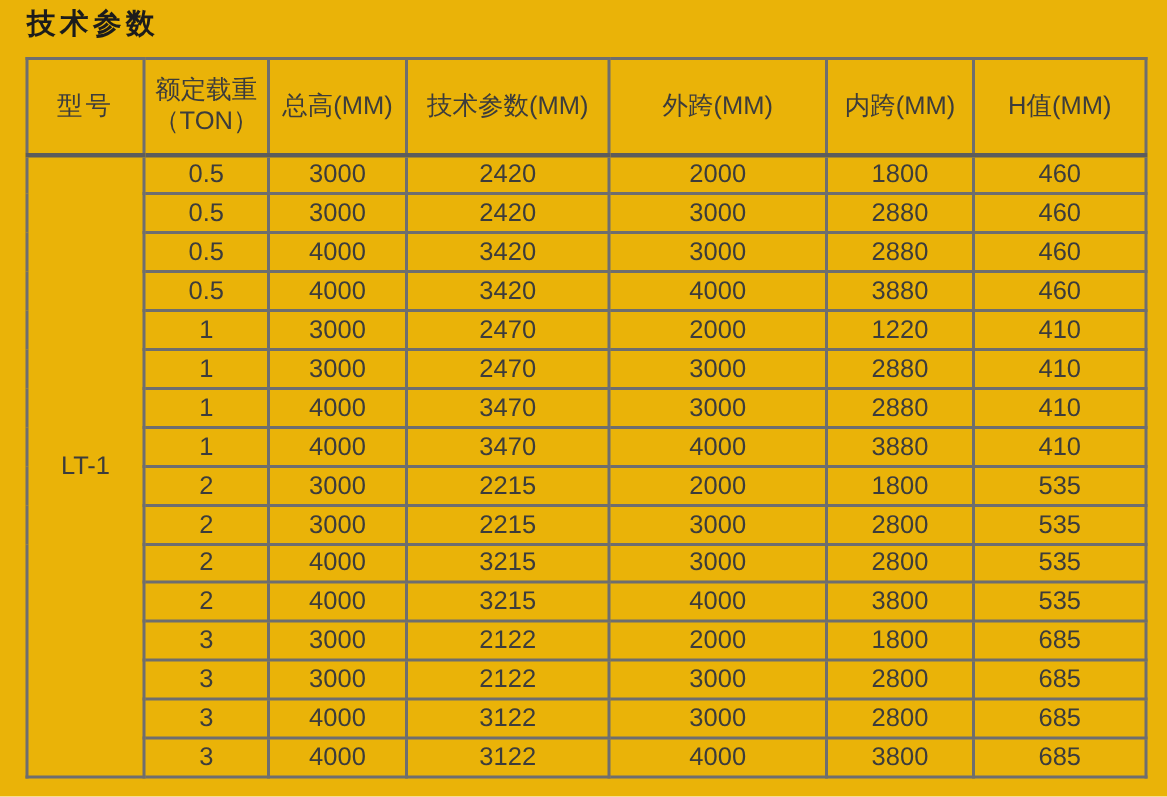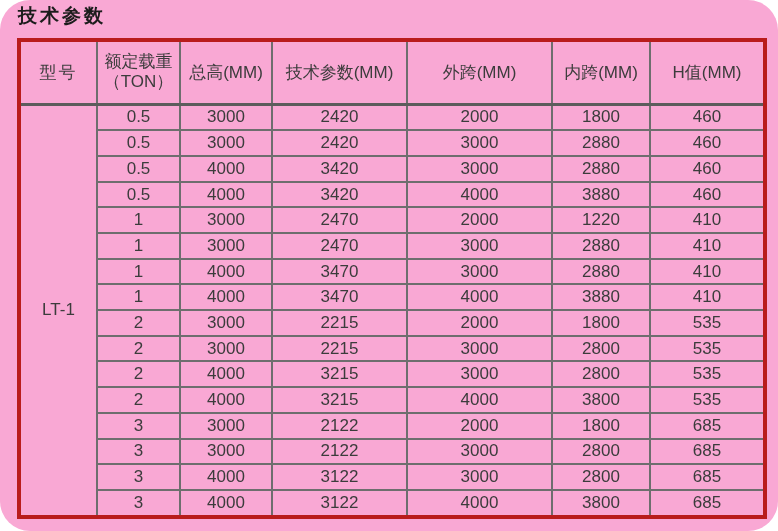--- a/index.html
+++ b/index.html
@@ -1,43 +1,42 @@
 <!DOCTYPE html>
 <html><head>
 <meta charset="utf-8">
 <style>
   html, body { margin: 0; padding: 0; background: #ffffff; }
   .page {
     position: relative;
     width: 778px;
     height: 531px;
-    background: #f9a8d4;
+    background: #eab308;
     font-family: "Liberation Sans", "DejaVu Sans", sans-serif;
     overflow: hidden;
-    border-radius: 30px;
   }
   .page-title {
     position: absolute;
     left: 18px;
     top: 3px;
     font-size: 19px;
     font-weight: bold;
     letter-spacing: 3px;
     color: #1c1c1c;
   }
   table.spec-table {
     position: absolute;
     left: 17px;
     top: 38px;
     width: 746px;
     height: 481px;
     border-collapse: collapse;
     table-layout: fixed;
     color: #3c3c3c;
-    border: 4px solid #b91c1c;
+    border: 2px solid #b91c1c;
   }
   .spec-table th, .spec-table td {
     border: 2px solid #6e6e6e;
     text-align: center;
     vertical-align: middle;
     padding: 0;
     overflow: hidden;
     white-space: nowrap;
   }
   .spec-table thead tr { height: 64px; }

